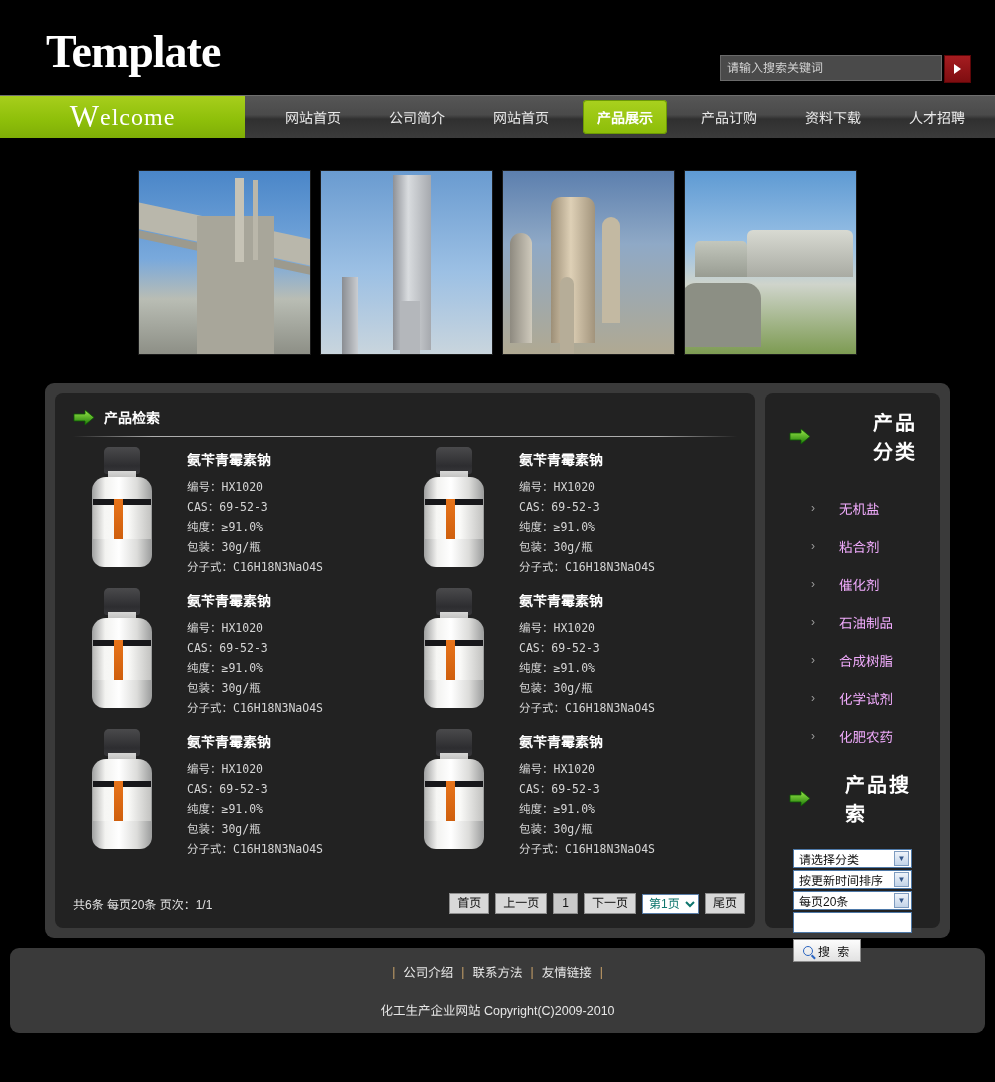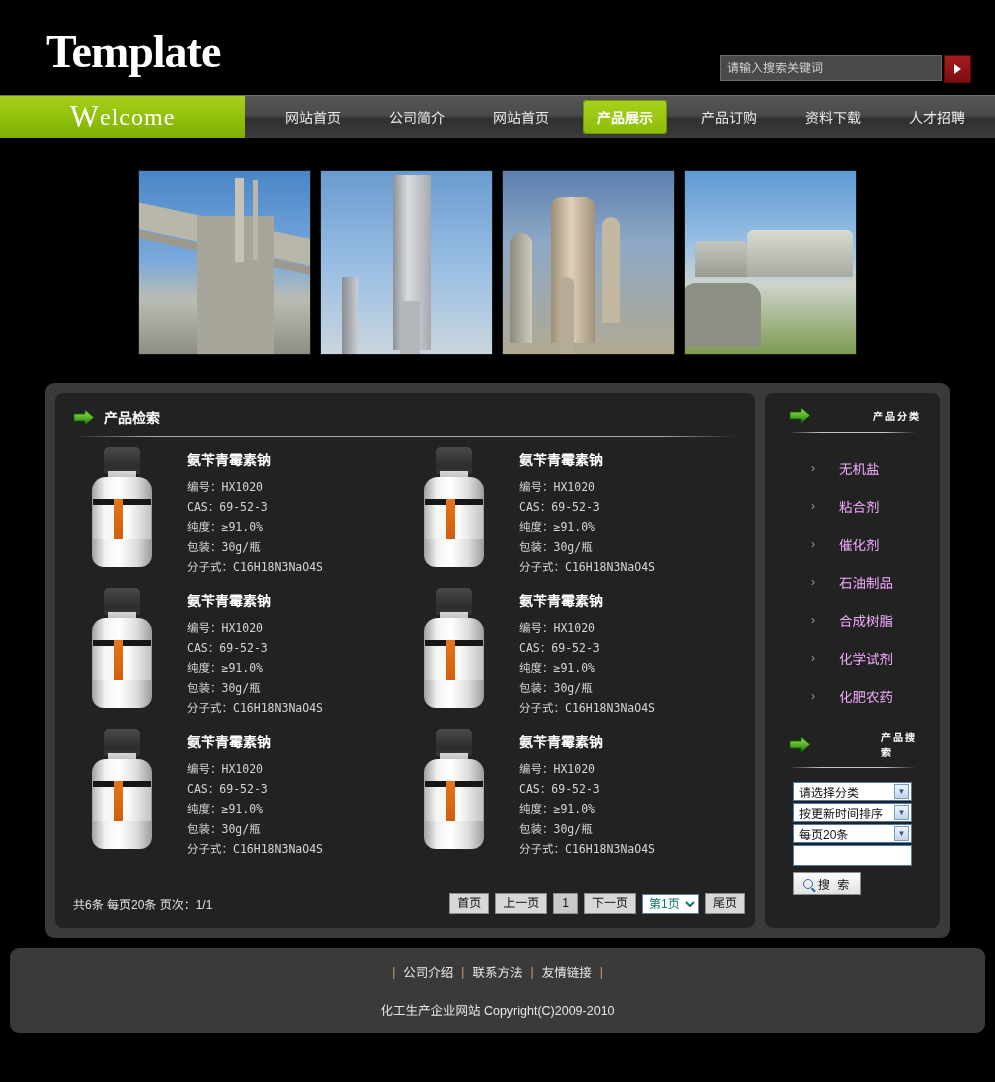--- a/index.html
+++ b/index.html
@@ -256,21 +256,21 @@
   
   #sidebar {
     flex:1; background:#222; border-radius:8px;
     padding:12px 14px;
     display:flex; flex-direction:column;
   }
   .side-head {
     display:flex; align-items:center; gap:10px;
     padding:2px 0 8px 10px;
   }
-  .side-title { color:#fff; font-size:10px; font-weight:bold; letter-spacing:2px; }
+  .side-title { color:#fff; font-size:20px; font-weight:bold; letter-spacing:2px; }
   .side-rule {
     height:1px; width:86%; margin:0 auto 4px auto;
     background:linear-gradient(to right,rgba(255,255,255,0) 0%,rgba(225,225,225,.85) 25%,rgba(225,225,225,.85) 75%,rgba(255,255,255,0) 100%);
   }
   #cat-list { list-style:none; padding:12px 0 0 0; }
   .cat-item {
     display:flex; align-items:center; gap:24px;
     padding:9px 0 9px 32px;
     cursor:pointer;
   }
@@ -565,21 +565,21 @@
     <div class="side-head" style="padding-top:14px">
       <svg class="arrow-icon" viewBox="0 0 22 17">
         <defs>
             <linearGradient id="ga3" x1="0" y1="0" x2="0" y2="1">
           <stop offset="0" stop-color="#9bea4a"></stop>
               <stop offset="1" stop-color="#1d7a08"></stop>
         </linearGradient>
           </defs>
         <path d="M1 5 H12 V1 L21 8.5 L12 16 V12 H1 Z" fill="url(#ga3)" stroke="#0d5a04" stroke-width="0.8"></path>
       </svg>
-      <span class="side-title" style="margin-left:60px">产品搜索</span>
+      <span class="side-title" style="margin-left:24px">产品搜索</span>
     </div>
     <div class="side-rule"></div>
 
     <div id="side-search">
       <div class="ss-select">
         <span>请选择分类</span>
         <span class="ss-caret">▼</span>
       </div>
       <div class="ss-select">
         <span>按更新时间排序</span>

